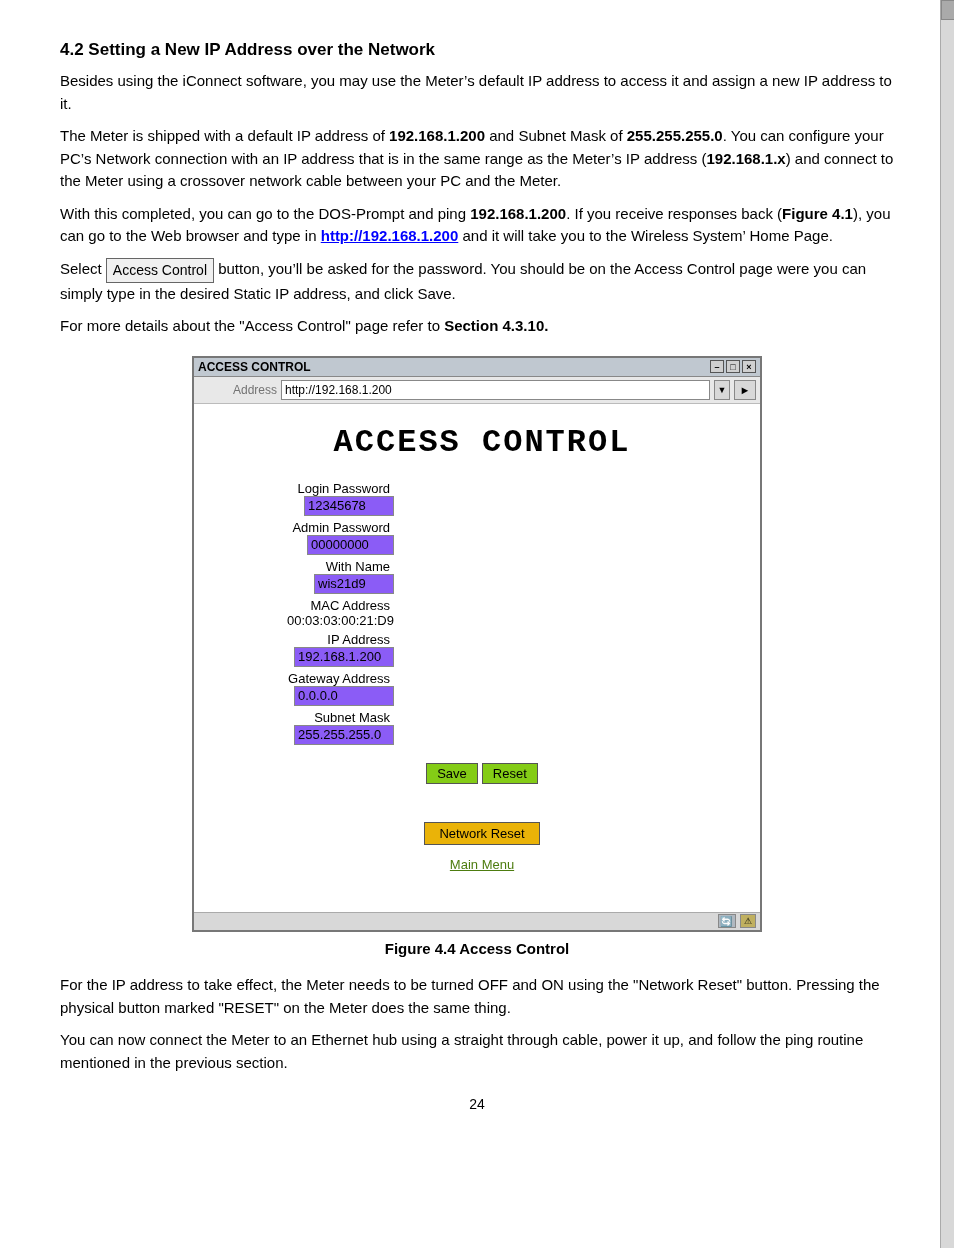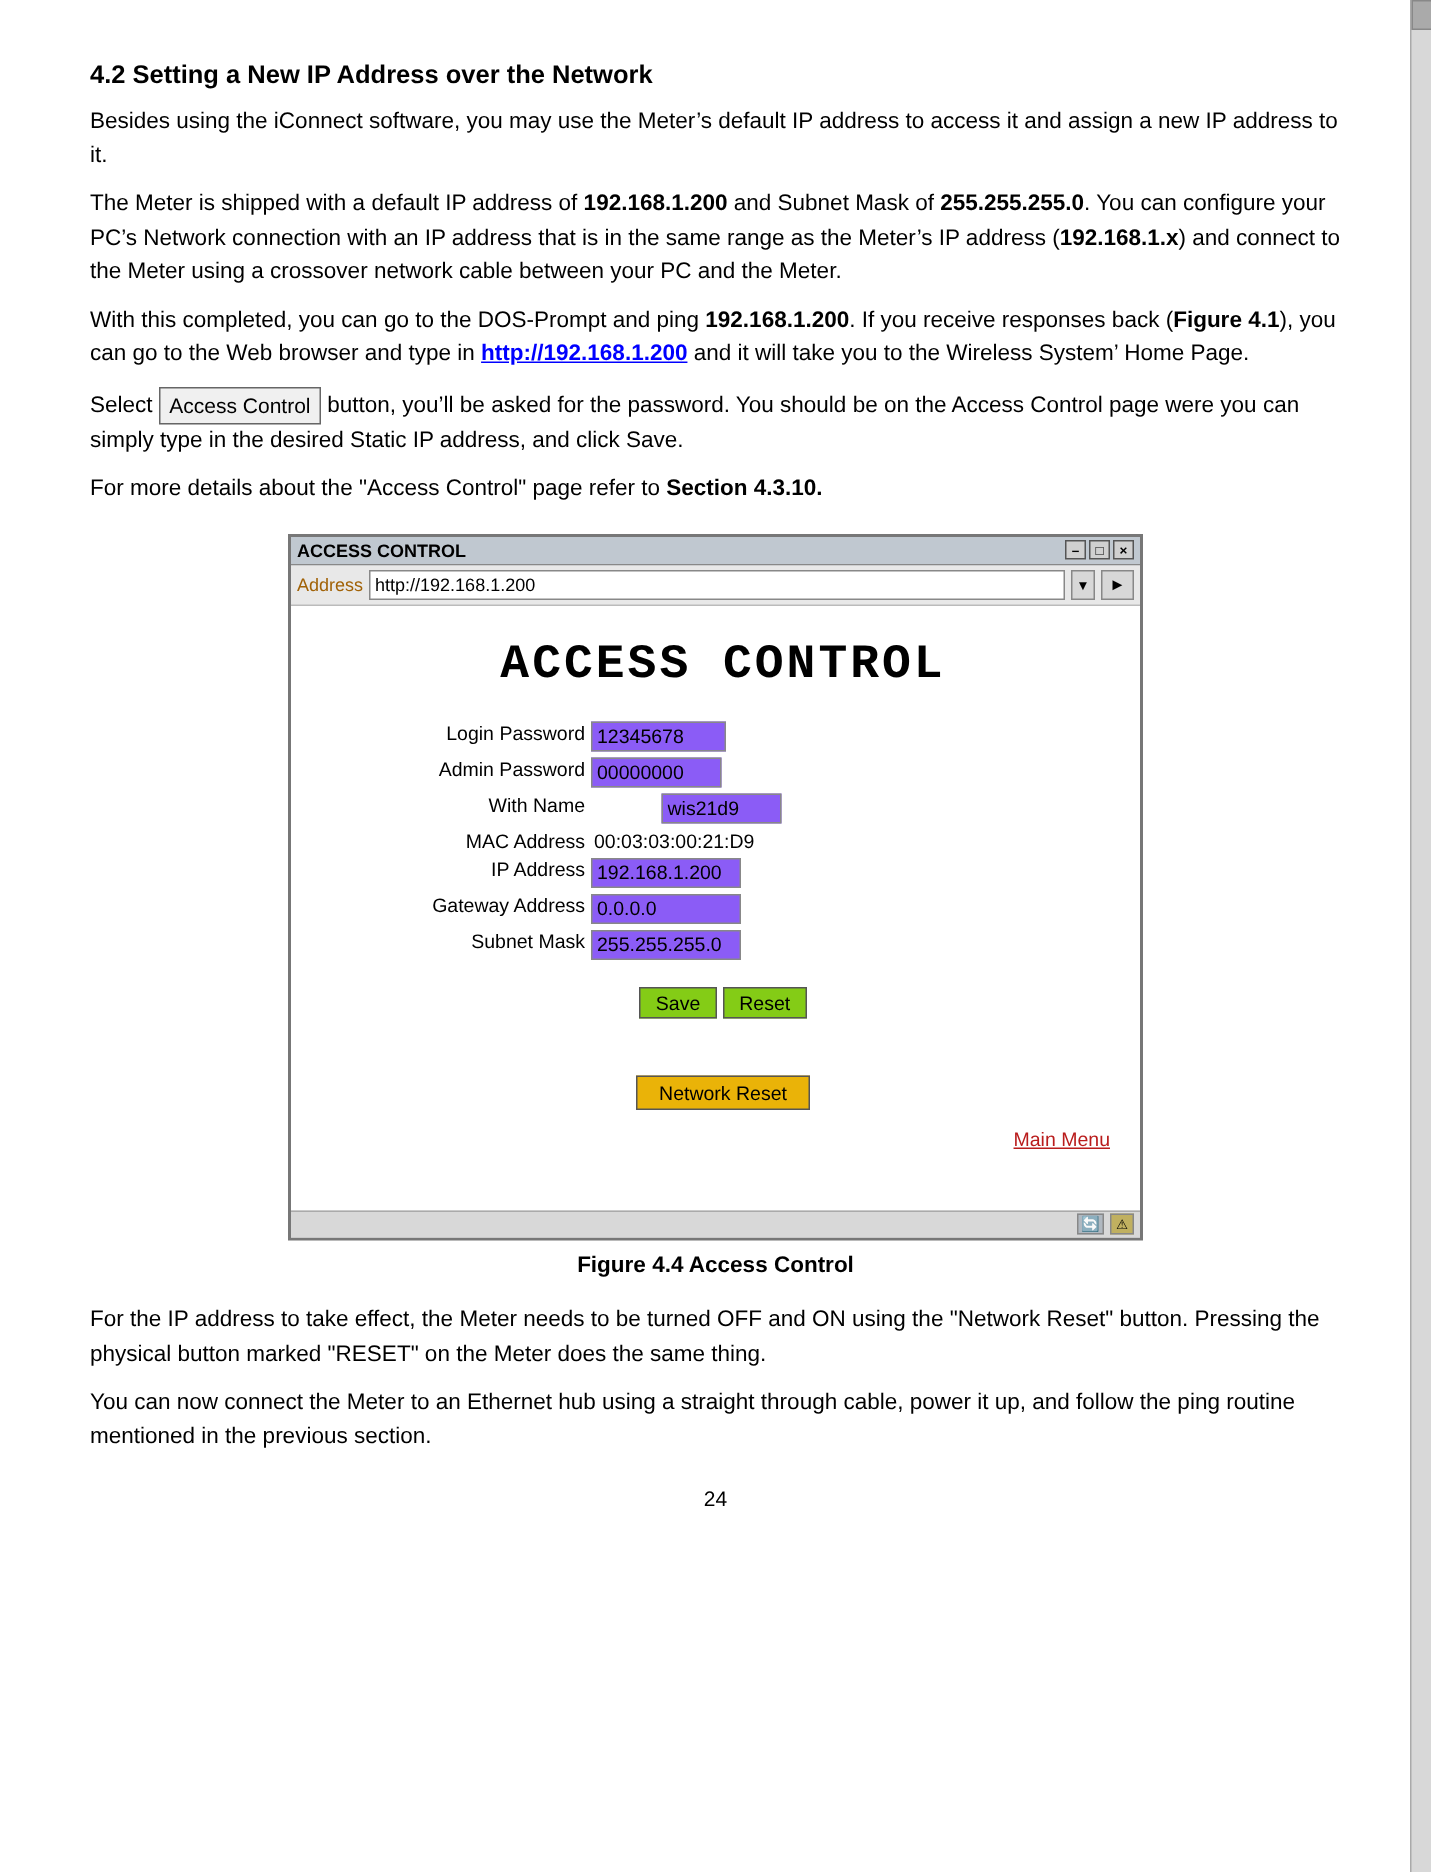--- a/index.html
+++ b/index.html
@@ -79,22 +79,23 @@
       display: flex;
       align-items: center;
       padding: 3px 4px;
       gap: 4px;
       border-bottom: 1px solid #bbb;
       background: #e8e8e8;
     }
 
     .browser-addressbar-label {
       font-size: 12px;
-      color: #a16207;
+      color: #737373;
       white-space: nowrap;
+      margin-left: 35px;
     }
 
     .browser-addressbar-input {
       flex: 1;
       height: 20px;
       border: 1px solid #888;
       background: #fff;
       font-size: 12px;
       padding: 0 3px;
     }
@@ -151,22 +152,23 @@
       font-weight: bold;
       font-family: 'Courier New', Courier, monospace;
       letter-spacing: 2px;
       text-align: center;
       margin-bottom: 20px;
     }
 
     .form-row {
       margin-bottom: 4px;
       display: flex;
-      align-items: flex-start;
+      align-items: flex-end;
       white-space: nowrap;
+      flex-direction: column;
     }
 
     .form-label {
       font-size: 13px;
       text-align: right;
       padding-right: 4px;
       min-width: 130px;
     }
 
     .form-input {
@@ -202,23 +204,23 @@
       margin: 0 auto 12px auto;
       border: 1px solid #555;
       background: #eab308;
       font-size: 13px;
       padding: 3px 14px;
       cursor: pointer;
     }
 
     .main-menu-link {
       display: block;
-      text-align: right;
-      font-size: 13px;
-      color: #b91c1c;
+      text-align: center;
+      font-size: 13px;
+      color: #4d7c0f;
       text-decoration: underline;
       cursor: pointer;
     }
 
     .browser-statusbar {
       border-top: 1px solid #aaa;
       background: #d8d8d8;
       height: 18px;
       display: flex;
       align-items: center;

